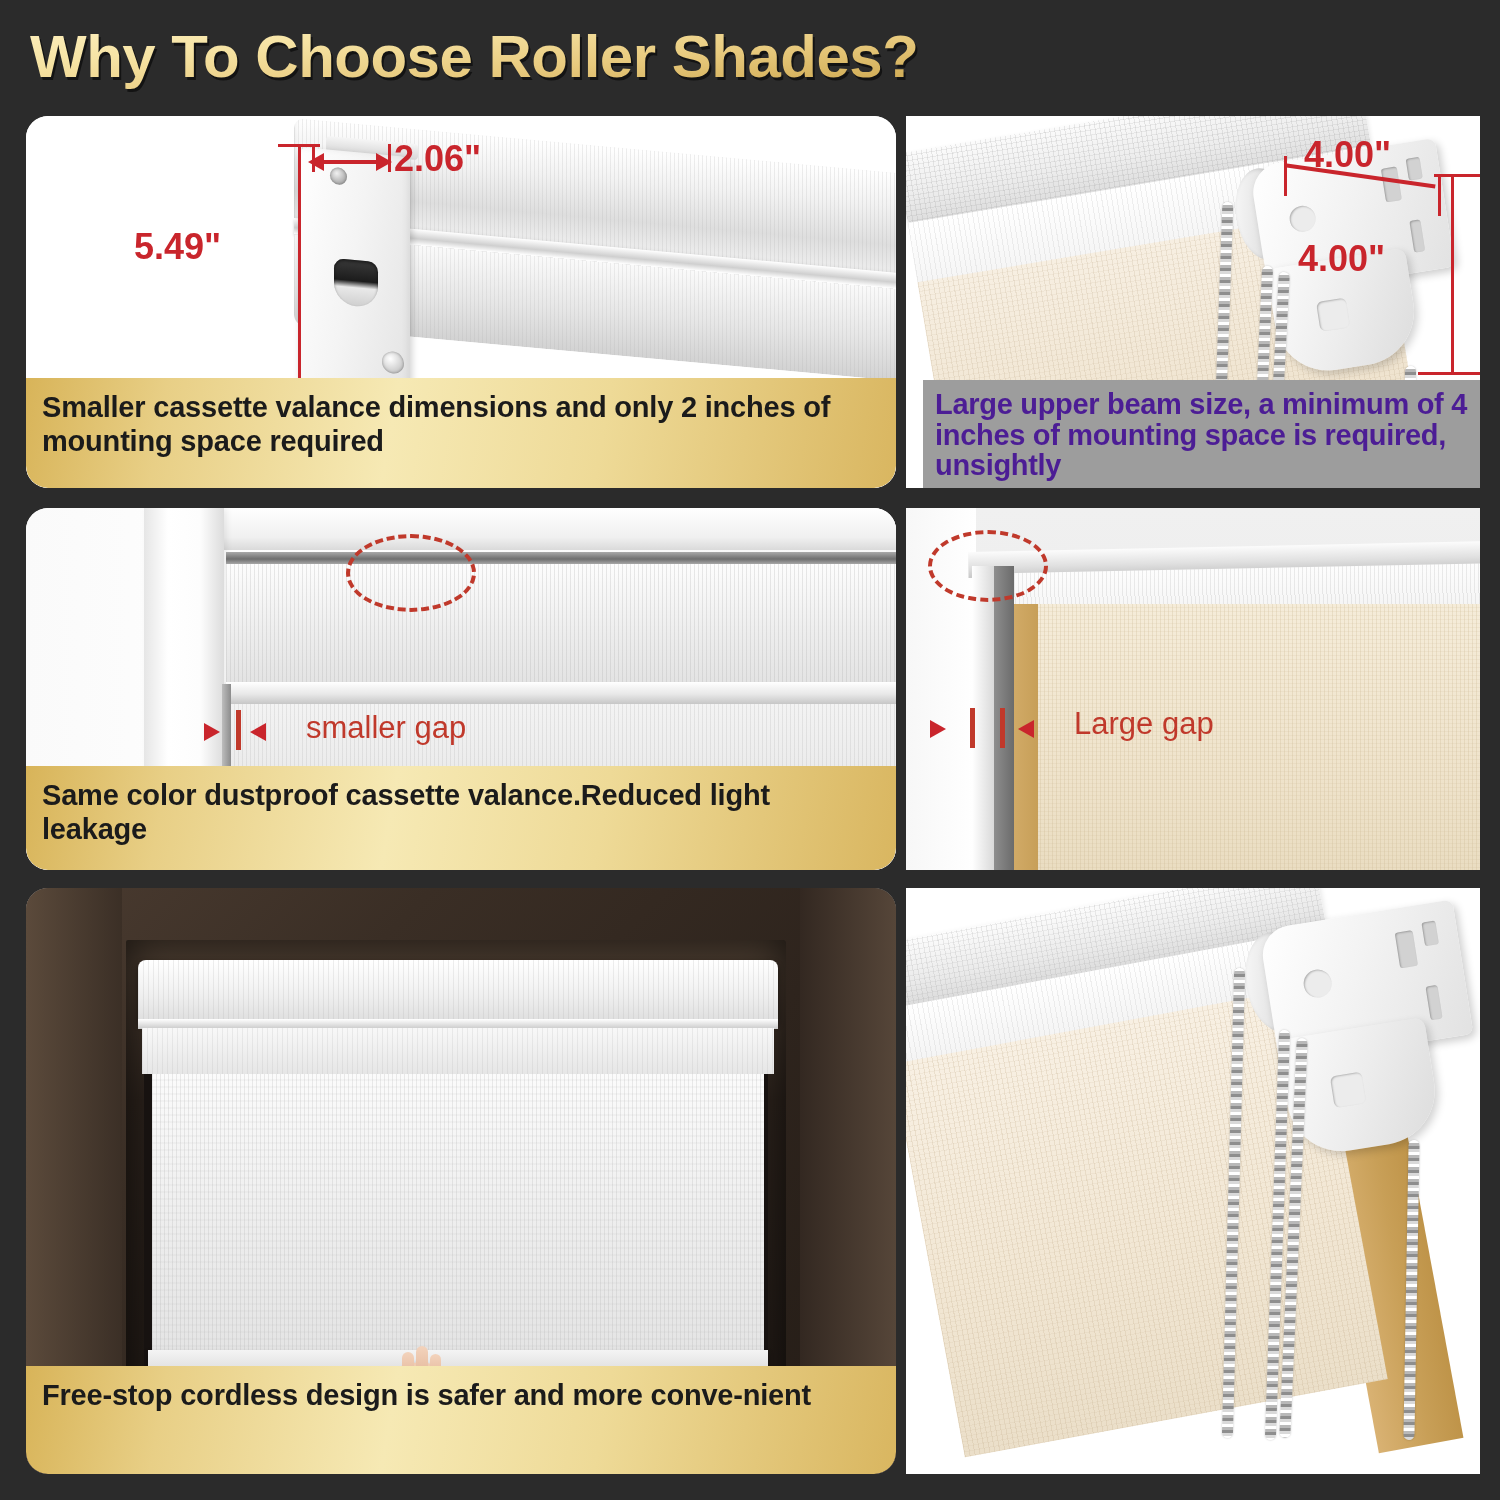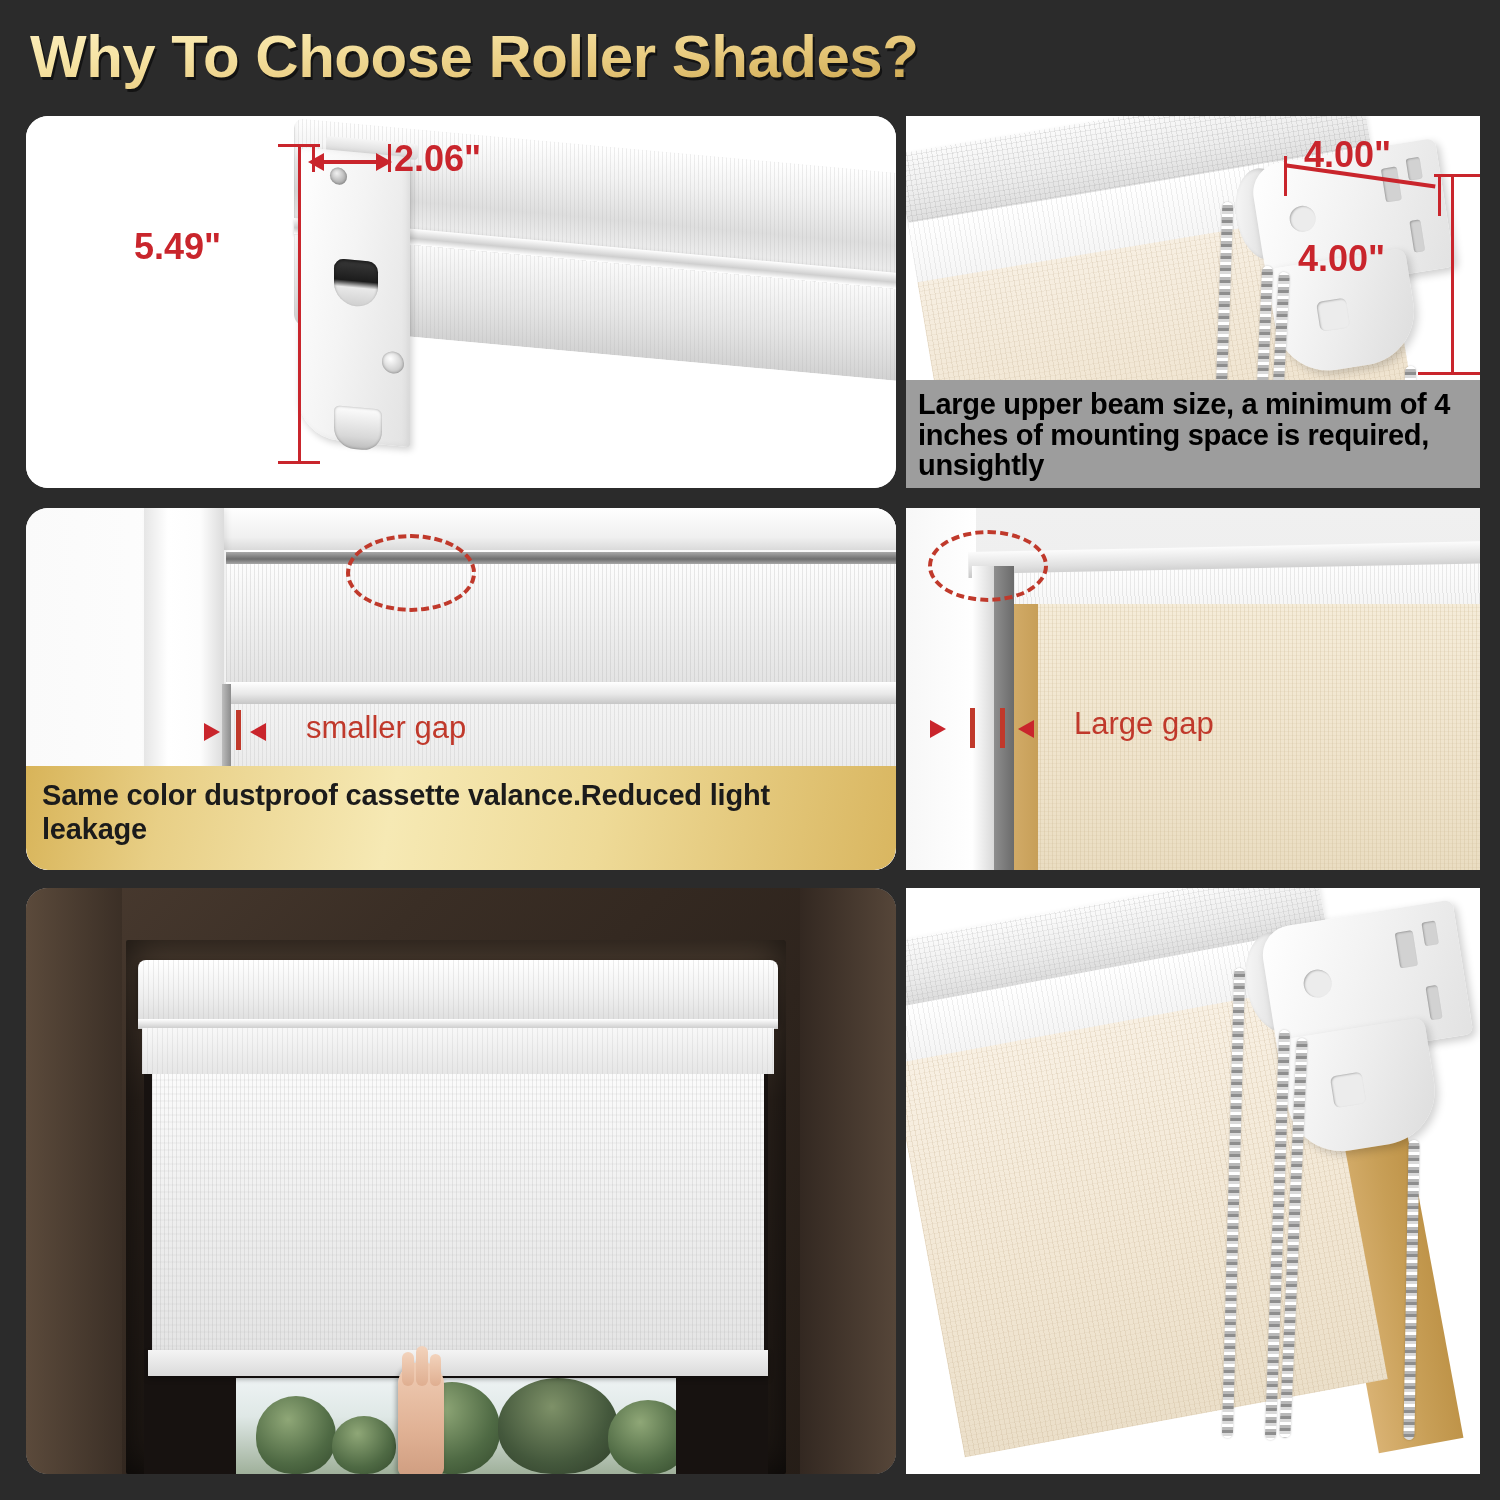--- a/index.html
+++ b/index.html
@@ -46,23 +46,23 @@
     display:flex; align-items:center;
   }
   .cap-gold{
     background:linear-gradient(100deg,#d8b459 0%,#e8cf86 16%,#f6e9b4 42%,#eeda97 66%,#d9b660 100%);
     border-radius:0 0 22px 22px;
     font-size:29px; line-height:1.18; padding:12px 16px 14px 16px;
     letter-spacing:-0.2px;
   }
   .cap-gold.tall{ height:110px; align-items:flex-start; }
   .cap-gray{
-    background:#9d9d9d; color:#000000;
+    background:#9d9d9d; color:#4c1d95;
     font-size:29px; line-height:1.06; padding:9px 12px 11px 12px;
-    letter-spacing:-0.3px; align-items:flex-start;
+    letter-spacing:-0.3px; align-items:flex-start;margin-left:17px;
   }
 
   
   .p1-bg{ position:absolute; inset:0; background:#ffffff; }
   .valance{
     position:absolute; left:268px; top:32px; width:660px; height:210px;
     transform:skewY(5.2deg);
   }
   .val-top{
     position:absolute; left:0; top:0; width:100%; height:104px;
@@ -407,20 +407,21 @@
     <div class="tick-h" style="left:286px; top:28px; height:28px;"></div>
     <div class="tick-h" style="left:362px; top:28px; height:28px;"></div>
     <div class="dim-txt" style="left:368px; top:22px;">2.06"</div>
 
     <div class="vline" style="left:272px; top:28px; height:320px;"></div>
     <div class="tick-v" style="left:252px; top:28px; width:42px;"></div>
     <div class="tick-v" style="left:252px; top:345px; width:42px;"></div>
     <div class="dim-txt" style="left:108px; top:110px;">5.49"</div>
   </div>
 
+  <div class="cap cap-gold tall">Smaller cassette valance dimensions and only 2 inches of mounting space required</div>
 </div>
 
 <div class="panel right p2">
   <div class="stage">
     <div class="p1-bg"></div>
 
     <div class="p2-tan"></div>
     <div class="p2-shade">
       <div class="p2-roll"></div>
       <div class="p2-white-fab"></div>
@@ -523,20 +524,21 @@
     <div class="sh-body"></div>
     <div class="sh-hem"></div>
 
     <div class="hand">
       <div class="finger" style="left:4px; top:-10px; width:12px; height:34px;"></div>
       <div class="finger" style="left:18px; top:-16px; width:12px; height:40px;"></div>
       <div class="finger" style="left:32px; top:-8px; width:11px; height:32px;"></div>
     </div>
   </div>
 
+  <div class="cap cap-gold tall" style="height:108px;">Free-stop cordless design is safer and more conve-nient</div>
 </div>
 
 <div class="panel right p6">
   <div class="stage">
     <div class="p6-bg"></div>
 
     <div class="p6-tan"></div>
     <div class="p6-roll"></div>
     <div class="p6-white"></div>
     <div class="p6-cream"></div>

